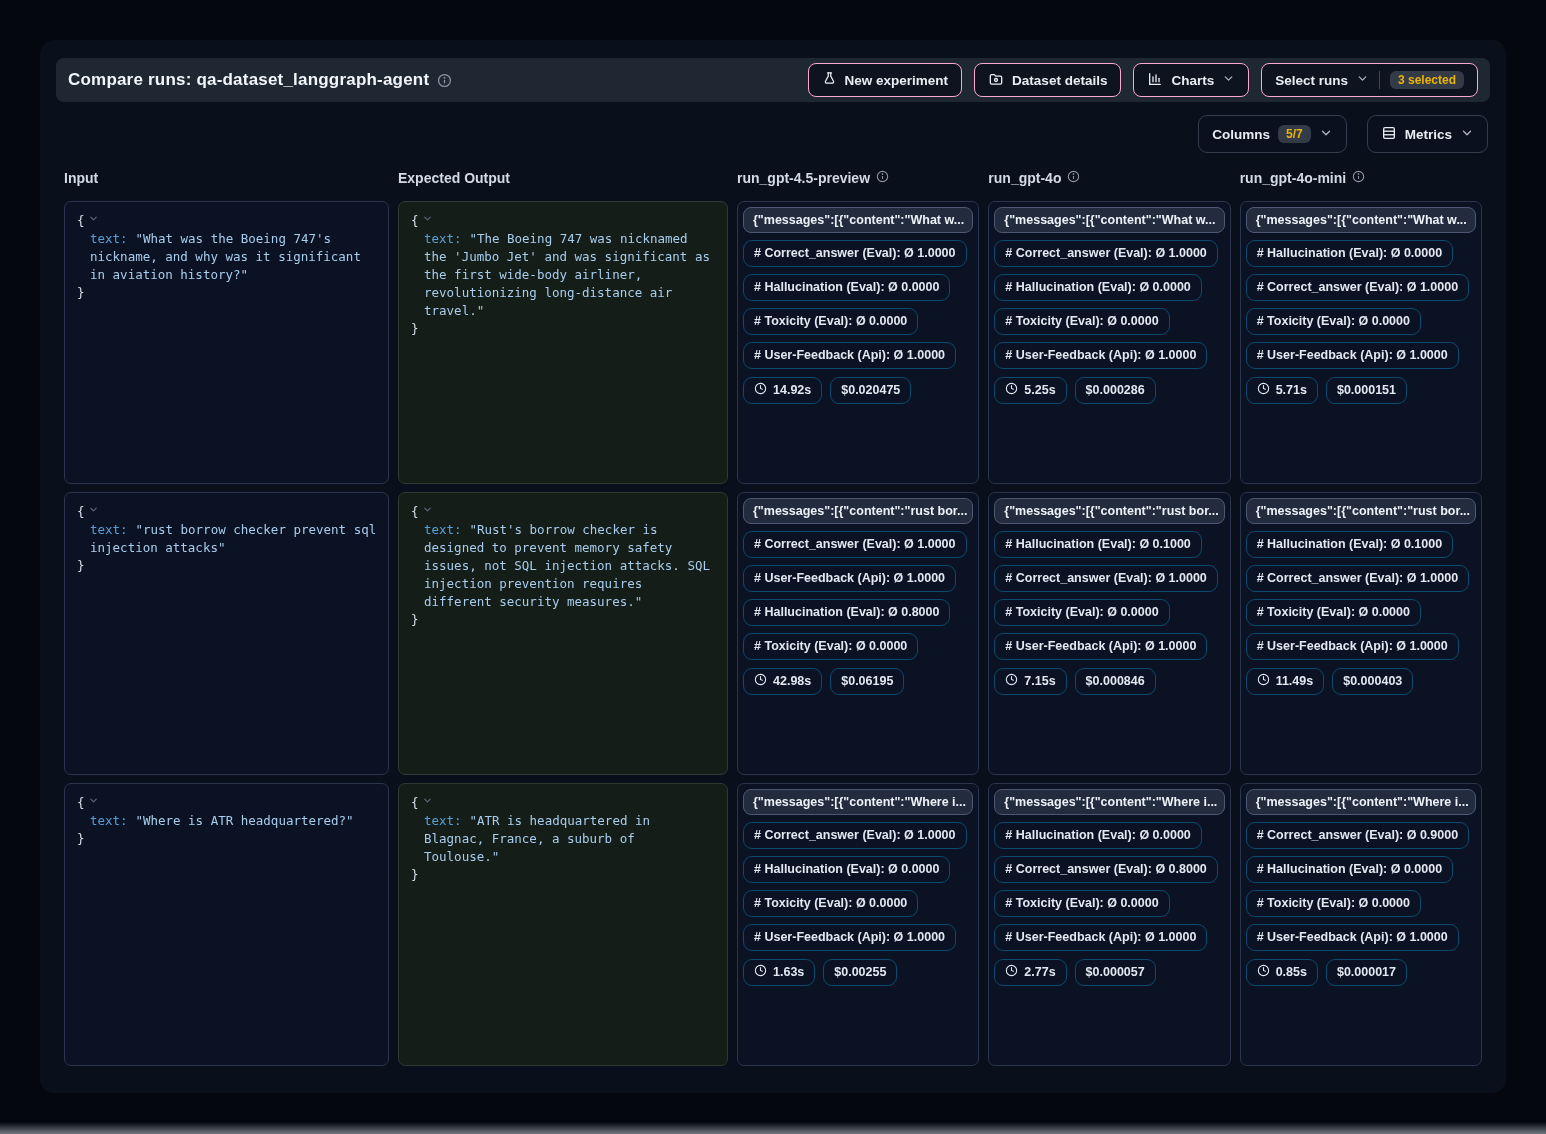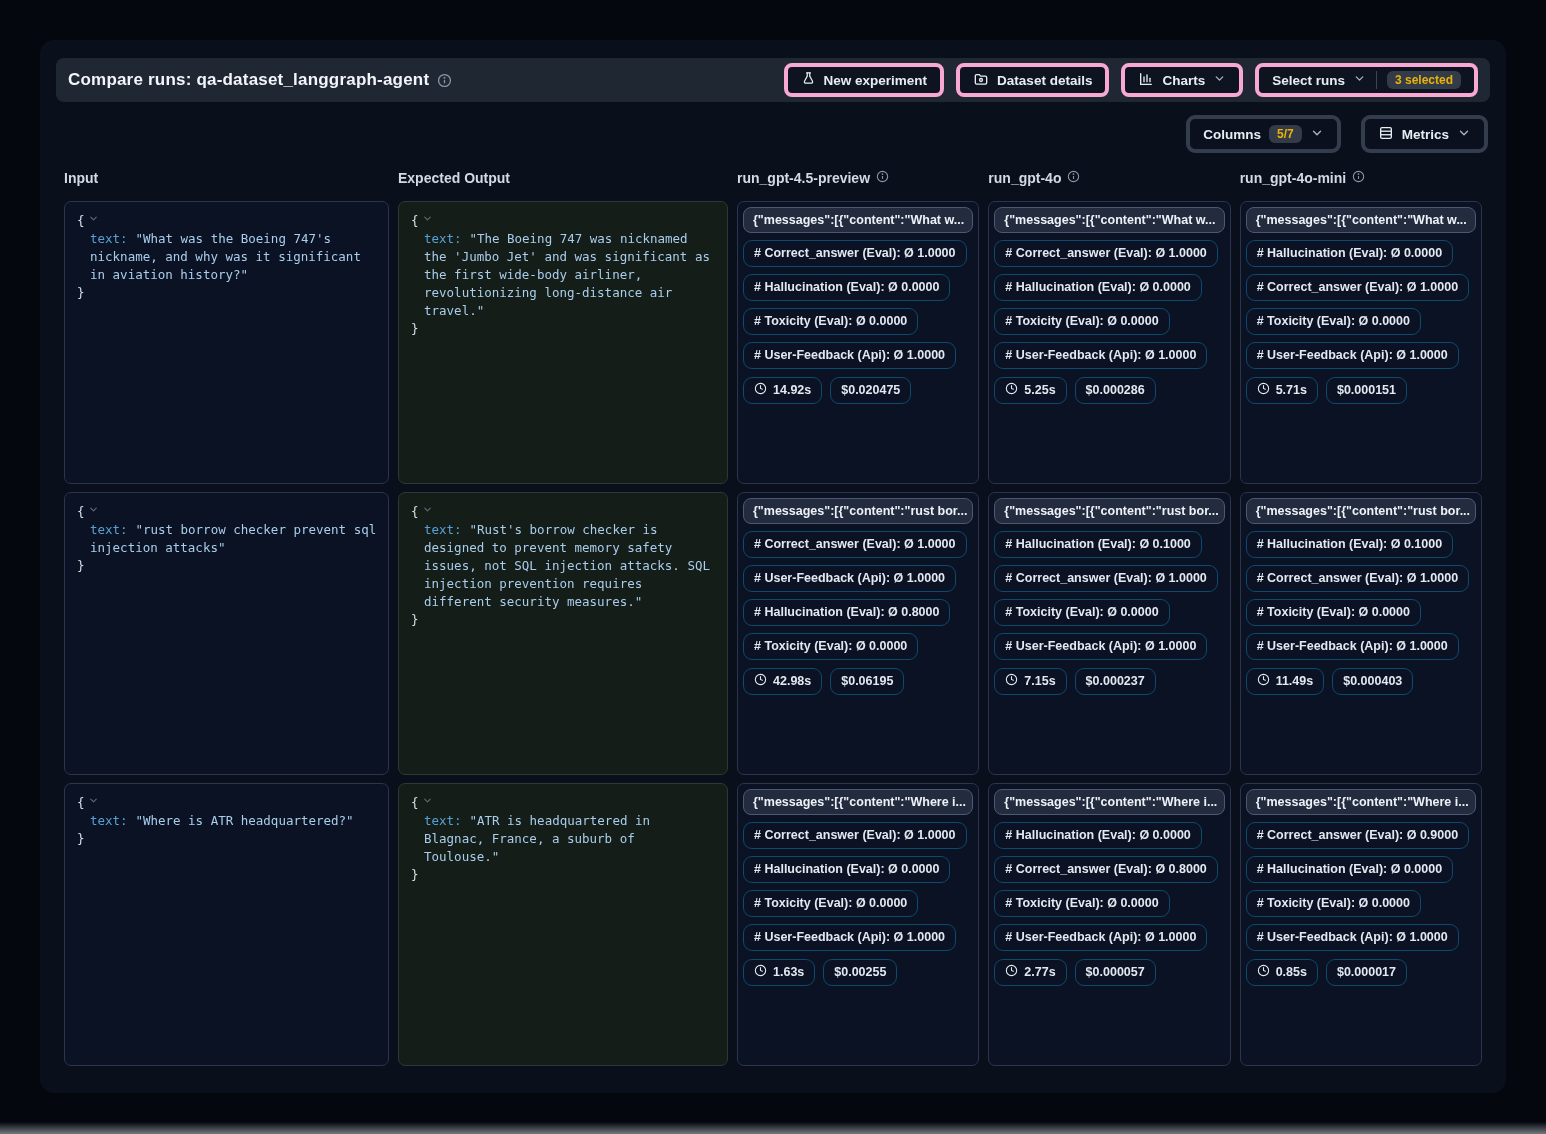--- a/index.html
+++ b/index.html
@@ -24,21 +24,21 @@
   .header-strip{
     height:44px; background:#1f2733; border-radius:8px;
     display:flex; align-items:center; padding:0 12px 0 12px;
   }
   .page-title{ font-size:17px; font-weight:700; color:#f2f5f9; letter-spacing:.2px; }
   .title-info{ margin-left:8px; display:flex; align-items:center; }
   .spacer{ flex:1; }
   .hdr-buttons{ display:flex; gap:12px; align-items:center; }
   .btn{
     display:flex; align-items:center; gap:8px;
-    background:#0e141f; border:4px solid #f9a8d4; border-radius:8px;
+    background:#0e141f; border:1px solid #f9a8d4; border-radius:8px;
     height:34px; padding:0 13px; font-size:13.5px; font-weight:700; color:#e8edf4;
     cursor:pointer; white-space:nowrap;
   }
   .btn svg{ flex:none; }
   .mini-badge{
     background:#333b49; color:#eab308; border-radius:6px;
     font-size:12px; font-weight:700; padding:3px 8px; line-height:1;
   }
   .btn .divider{ width:1px; height:18px; background:#3c4554; margin:0 2px; }
   
@@ -300,21 +300,21 @@
       <div class="badge"># Toxicity (Eval): Ø 0.0000</div>
       <div class="badge"># User-Feedback (Api): Ø 1.0000</div>
       <div class="badge-row">
         <div class="badge iconed">
             <span><svg width="13" height="13" viewBox="0 0 24 24" fill="none" stroke="#e3e9f1" stroke-width="2" stroke-linecap="round">
                 <circle cx="12" cy="12" r="9.5"></circle>
                 <polyline points="12 6.5 12 12 15.5 13.5"></polyline>
               </svg></span>
             <span>7.15s</span>
           </div>
-        <div class="badge">$0.000237</div>
+        <div class="badge">$0.000846</div>
       </div>
     </div>
     <div class="cell run-cell">
       <div class="chip">{"messages":[{"content":"rust bor...</div>
       <div class="badge"># Hallucination (Eval): Ø 0.1000</div>
       <div class="badge"># Correct_answer (Eval): Ø 1.0000</div>
       <div class="badge"># Toxicity (Eval): Ø 0.0000</div>
       <div class="badge"># User-Feedback (Api): Ø 1.0000</div>
       <div class="badge-row">
         <div class="badge iconed">

